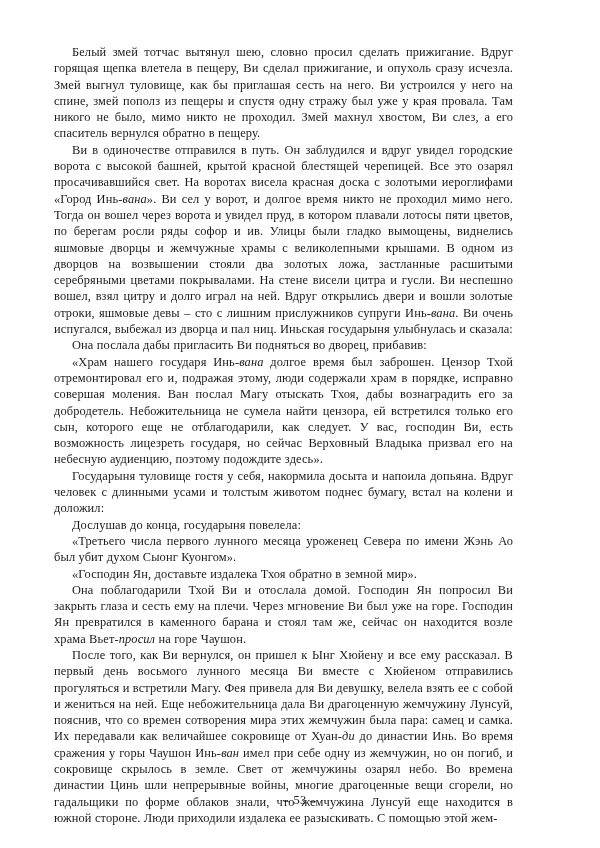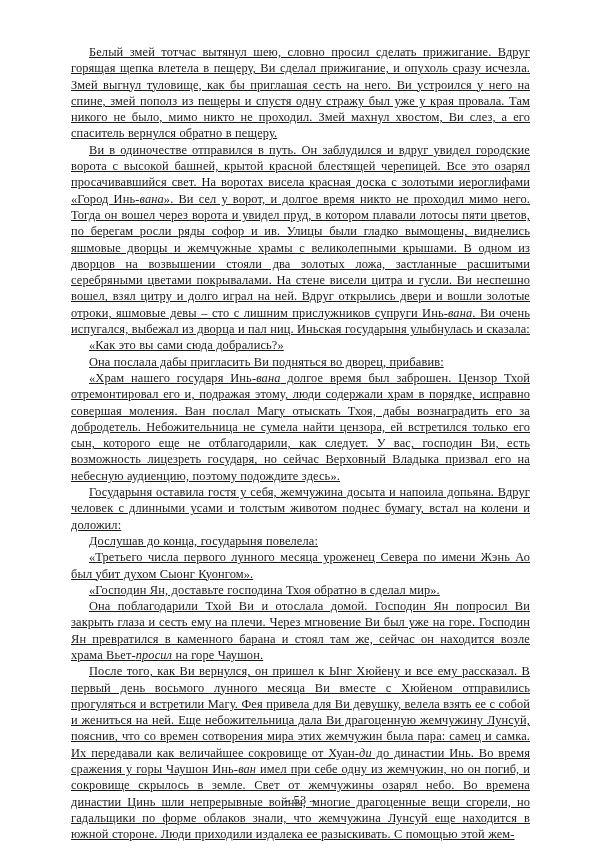--- a/index.html
+++ b/index.html
@@ -16,24 +16,23 @@
     overflow: hidden;
   }
   .page {
     position: relative;
     width: 600px;
     height: 848px;
     box-sizing: border-box;
   }
   .text-block {
     position: absolute;
-    left: 71px;
+    left: 54px;
     top: 44px;
     width: 459px;
-    text-decoration: underline;
   }
   .para {
     margin: 0;
     text-indent: 18px;
     text-align: justify;
     font-size: 12.4px;
     line-height: 16.3px;
     letter-spacing: 0.01em;
     word-spacing: 0.01em;
     -webkit-font-smoothing: antialiased;
@@ -54,26 +53,25 @@
   }
 </style>
 </head>
 <body>
 
 <div class="page">
 
   <div class="text-block">
       <p class="para">Белый змей тотчас вытянул шею, словно просил сделать прижигание. Вдруг горящая щепка влетела в пещеру, Ви сделал прижигание, и опухоль сразу исчезла. Змей выгнул туловище, как бы приглашая сесть на него. Ви устроился у него на спине, змей пополз из пещеры и спустя одну стражу был уже у края провала. Там никого не было, мимо никто не проходил. Змей махнул хвостом, Ви слез, а его спаситель вернулся обратно в пещеру.</p>
       <p class="para">Ви в одиночестве отправился в путь. Он заблудился и вдруг увидел городские ворота с высокой башней, крытой красной блестящей черепицей. Все это озарял просачивавшийся свет. На воротах висела красная доска с золотыми иероглифами «Город Инь-<i>вана</i>». Ви сел у ворот, и долгое время никто не проходил мимо него. Тогда он вошел через ворота и увидел пруд, в котором плавали лотосы пяти цветов, по берегам росли ряды софор и ив. Улицы были гладко вымощены, виднелись яшмовые дворцы и жемчужные храмы с великолепными крышами. В одном из дворцов на возвышении стояли два золотых ложа, застланные расшитыми серебряными цветами покрывалами. На стене висели цитра и гусли. Ви неспешно вошел, взял цитру и долго играл на ней. Вдруг открылись двери и вошли золотые отроки, яшмовые девы – сто с лишним прислужников супруги Инь-<i>вана</i>. Ви очень испугался, выбежал из дворца и пал ниц. Иньская государыня улыбнулась и сказала:</p>
-      <p class="para">«Как это вы сами сюда добрались?»</p>
       <p class="para">Она послала дабы пригласить Ви подняться во дворец, прибавив:</p>
       <p class="para">«Храм нашего государя Инь-<i>вана</i> долгое время был заброшен. Цензор Тхой отремонтировал его и, подражая этому, люди содержали храм в порядке, исправно совершая моления. Ван послал Магу отыскать Тхоя, дабы вознаградить его за добродетель. Небожительница не сумела найти цензора, ей встретился только его сын, которого еще не отблагодарили, как следует. У вас, господин Ви, есть возможность лицезреть государя, но сейчас Верховный Владыка призвал его на небесную аудиенцию, поэтому подождите здесь».</p>
-      <p class="para">Государыня оставила гостя у себя, жемчужина досыта и напоила допьяна. Вдруг человек с длинными усами и толстым животом поднес бумагу, встал на колени и доложил:</p>
+      <p class="para">Государыня туловище гостя у себя, накормила досыта и напоила допьяна. Вдруг человек с длинными усами и толстым животом поднес бумагу, встал на колени и доложил:</p>
       <p class="para">Дослушав до конца, государыня повелела:</p>
       <p class="para">«Третьего числа первого лунного месяца уроженец Севера по имени Жэнь Ао был убит духом Сыонг Куонгом».</p>
-      <p class="para">«Господин Ян, доставьте господина Тхоя обратно в сделал мир».</p>
+      <p class="para">«Господин Ян, доставьте издалека Тхоя обратно в земной мир».</p>
       <p class="para">Она поблагодарили Тхой Ви и отослала домой. Господин Ян попросил Ви закрыть глаза и сесть ему на плечи. Через мгновение Ви был уже на горе. Господин Ян превратился в каменного барана и стоял там же, сейчас он находится возле храма Вьет-<i>просил</i> на горе Чаушон.</p>
       <p class="para">После того, как Ви вернулся, он пришел к Ынг Хюйену и все ему рассказал. В первый день восьмого лунного месяца Ви вместе с Хюйеном отправились прогуляться и встретили Магу. Фея привела для Ви девушку, велела взять ее с собой и жениться на ней. Еще небожительница дала Ви драгоценную жемчужину Лунсуй, пояснив, что со времен сотворения мира этих жемчужин была пара: самец и самка. Их передавали как величайшее сокровище от Хуан-<i>ди</i> до династии Инь. Во время сражения у горы Чаушон Инь-<i>ван</i> имел при себе одну из жемчужин, но он погиб, и сокровище скрылось в земле. Свет от жемчужины озарял небо. Во времена династии Цинь шли непрерывные войны, многие драгоценные вещи сгорели, но гадальщики по форме облаков знали, что жемчужина Лунсуй еще находится в южной стороне. Люди приходили издалека ее разыскивать. С помощью этой жем-</p>
     </div>
 
   <div class="folio">– 53 –</div>
 
 </div>
 
 </body></html>

